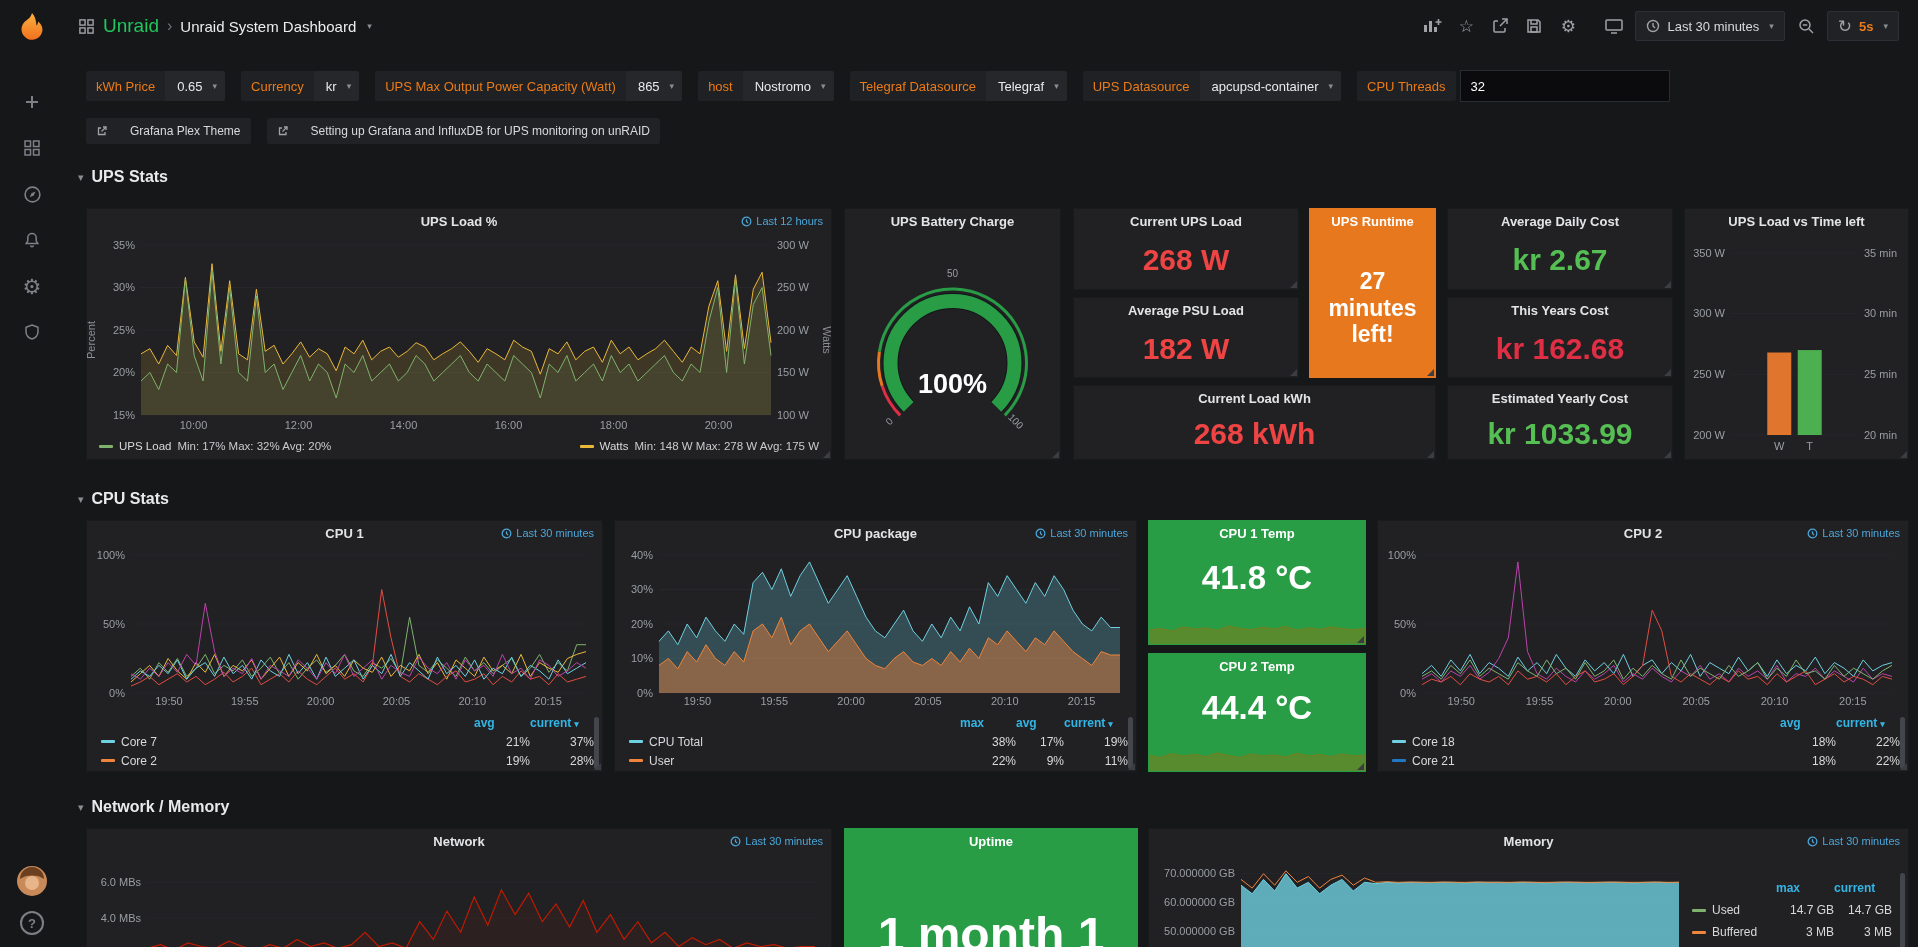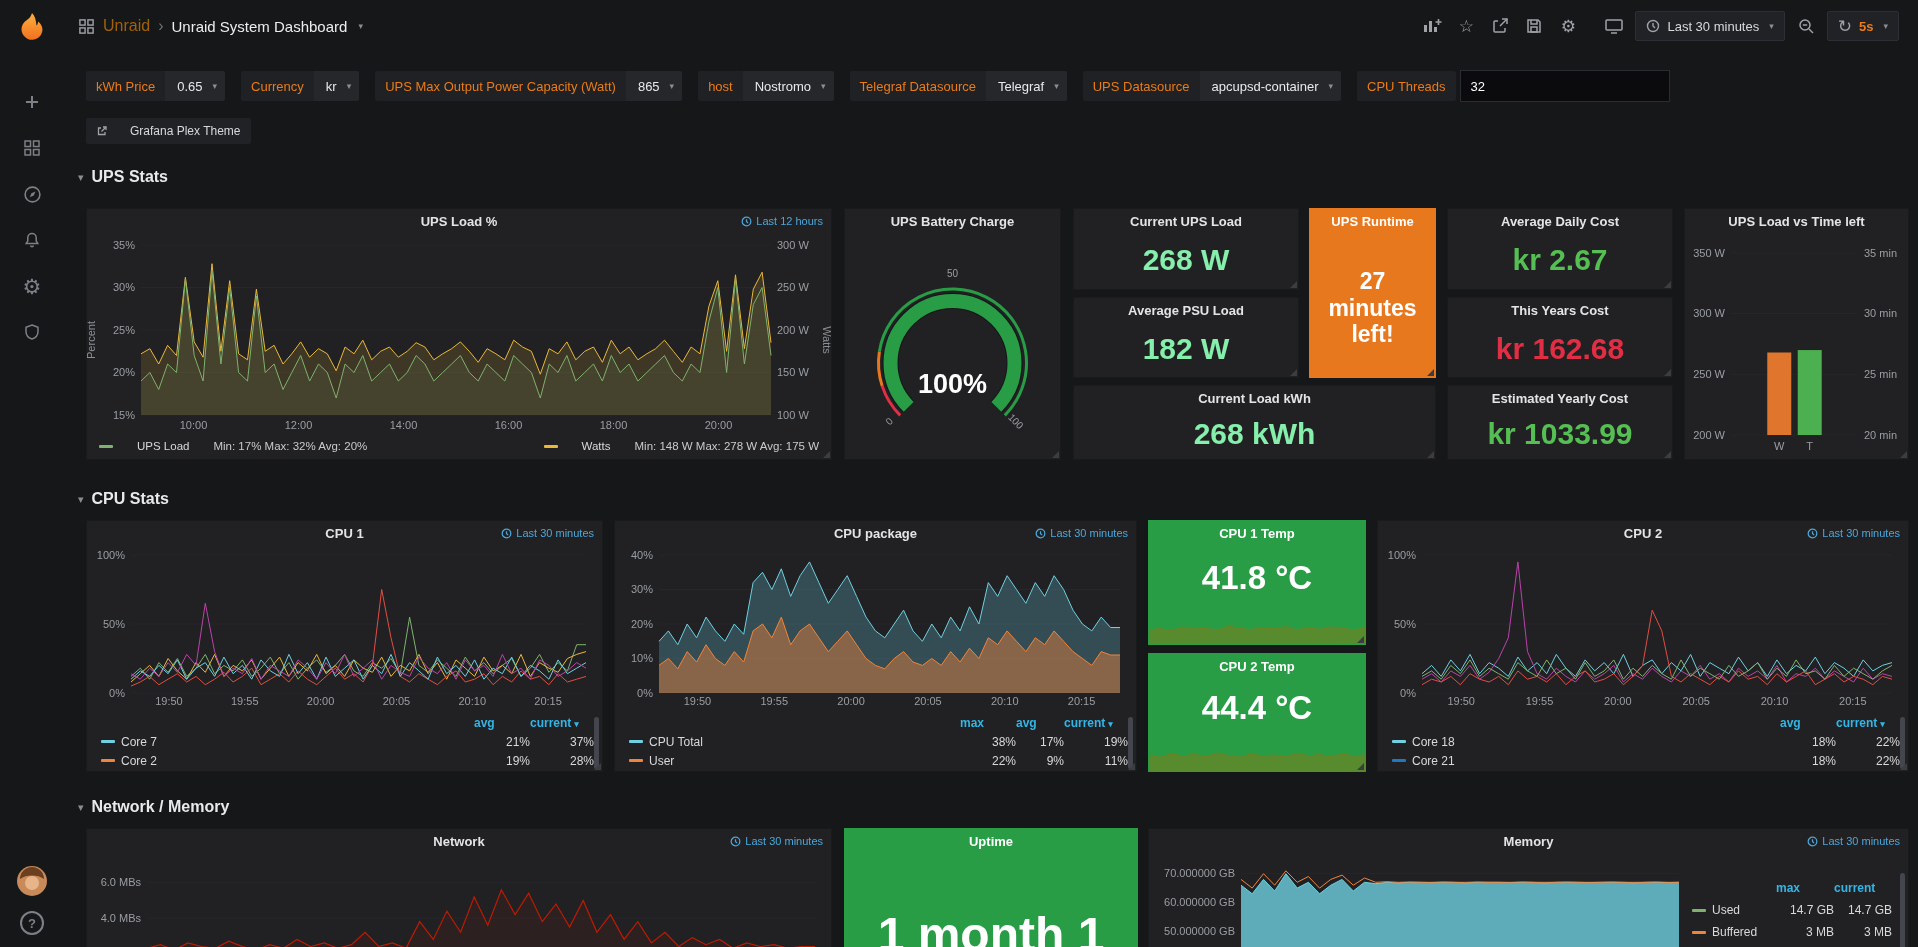--- a/index.html
+++ b/index.html
@@ -11,21 +11,21 @@
   .logo { padding:10px 0 30px; cursor:pointer; }
   .sb-icon { width:64px; height:46px; display:flex; align-items:center; justify-content:center; color:#7d8087; cursor:pointer; }
   .sb-bottom { margin-top:auto; display:flex; flex-direction:column; align-items:center; gap:12px; padding-bottom:12px; }
   .help-circle { width:24px; height:24px; border:2px solid #7d8087; border-radius:50%; color:#7d8087; display:flex; align-items:center; justify-content:center; font-size:13px; font-weight:700; cursor:pointer; }
   .gear-glyph { font-size:21px; line-height:1; }
 
   
   .topnav { position:absolute; left:64px; right:0; top:0; height:52px; display:flex; align-items:center; padding:0 16px 0 14px; z-index:20; }
   .crumb { display:flex; align-items:center; gap:8px; cursor:pointer; }
   .crumb .dash-icon { color:#9fa2a7; display:flex; }
-  .crumb-folder { font-size:16px; color:#a16207; }
+  .crumb-folder { font-size:19px; color:#22c55e; }
   .crumb-sep { color:#6e7177; font-size:16px; }
   .crumb-title { font-size:15px; color:#eceded; }
   .crt { color:#8a8d92; font-size:9px; margin-left:3px; }
   .nav-right { margin-left:auto; display:flex; align-items:center; gap:2px; }
   .nbtn { min-width:32px; height:30px; display:flex; align-items:center; justify-content:center; color:#9fa2a7; cursor:pointer; padding:0 5px; border-radius:2px; }
   .star-glyph { font-size:17px; }
   .refresh-glyph { font-size:17px; line-height:1; }
   .chip { display:flex; align-items:center; gap:7px; background:#202226; border:1px solid #2c3036; border-radius:2px; height:30px; padding:0 10px; cursor:pointer; color:#d8d9da; margin:0 3px; }
   .chip .refresh-glyph { color:#9fa2a7; }
   .refresh-val { color:#eb7b18; font-weight:700; }
@@ -50,38 +50,38 @@
   .panel { position:absolute; background:#212124; border:1px solid #191a1c; }
   .panel::after { content:""; position:absolute; right:1px; bottom:1px; width:0; height:0; border-left:7px solid transparent; border-bottom:7px solid #3a3d42; }
   .panel-title { height:26px; line-height:26px; text-align:center; font-size:13px; font-weight:700; color:#e3e4e6; cursor:pointer; white-space:nowrap; overflow:hidden; }
   .time-info { position:absolute; top:6px; right:8px; display:flex; align-items:center; gap:4px; font-size:11px; color:#4ba7d9; cursor:pointer; z-index:3; }
   .chart { position:absolute; }
   .chart svg text { fill:#9a9ea3; font-size:11px; font-family:"Liberation Sans",sans-serif; }
   .axis-label { position:absolute; font-size:11px; color:#8d9094; z-index:2; }
   .axis-label.left  { left:-26px; top:50%; transform:rotate(-90deg); width:60px; text-align:center; }
   .axis-label.right { right:-26px; top:50%; transform:rotate(90deg); width:60px; text-align:center; }
 
-  .ss-val { position:absolute; top:24px; left:0; right:0; bottom:2px; display:flex; align-items:center; justify-content:center; font-size:30px; font-weight:700; color:#86efac; white-space:nowrap; }
+  .ss-val { position:absolute; top:24px; left:0; right:0; bottom:2px; display:flex; align-items:center; justify-content:center; font-size:30px; font-weight:700; color:#ef4444; white-space:nowrap; }
   .green { color:#56bf53; }
   .red { color:#e02f44; }
   .panel.orange { background:#e8781e; border-color:#e8781e; }
   .panel.orange .panel-title { color:#fff; }
   .rt-val { position:absolute; top:30px; left:0; right:0; bottom:0; display:flex; align-items:center; justify-content:center; text-align:center; font-size:23px; font-weight:700; color:#fff; line-height:1.15; padding:0 10px; }
   .panel.greenbg { background:#299c46; border-color:#299c46; }
   .panel.greenbg .panel-title { color:#fff; }
   .temp-val { position:absolute; top:24px; left:0; right:0; bottom:34px; display:flex; align-items:center; justify-content:center; font-size:33px; font-weight:700; color:#fff; }
   .spark { position:absolute; left:0; right:0; bottom:0; height:36px; }
   .up-val { position:absolute; top:78px; left:0; right:0; text-align:center; font-size:48px; font-weight:700; color:#fff; white-space:nowrap; }
 
   .gauge-box { position:absolute; left:0; right:0; top:34px; height:190px; }
   .gauge-val { position:absolute; left:0; right:0; top:160px; text-align:center; font-size:27px; font-weight:700; color:#fff; pointer-events:none; }
 
   
   .inline-legend { position:absolute; left:12px; right:12px; bottom:4px; height:18px; display:flex; justify-content:space-between; align-items:center; font-size:11.5px; color:#c9cacc; }
-  .li { display:flex; align-items:center; gap:24px; white-space:nowrap; }
+  .li { display:flex; align-items:center; gap:6px; white-space:nowrap; }
   .li b { font-weight:400; color:#d8d9da; cursor:pointer; }
   .dash { display:inline-block; width:14px; height:3px; border-radius:1px; background:#888; }
   .lgd { position:absolute; left:14px; right:8px; top:192px; bottom:4px; font-size:12px; overflow:hidden; }
   .lr { display:grid; align-items:center; height:19px; }
   .cols2 .lr { grid-template-columns:1fr 56px 64px; }
   .cols3 .lr { grid-template-columns:1fr 56px 48px 64px; }
   .lh { color:#33b5e5; text-align:left; cursor:pointer; font-weight:700; }
   .lh .crt { color:#33b5e5; }
   .lv { text-align:right; color:#d8d9da; }
   .ln { display:flex; align-items:center; gap:6px; color:#d8d9da; cursor:pointer; white-space:nowrap; }
@@ -270,20 +270,28 @@
 
 <div class="links">
   <div class="link-chip">
     <svg width="12" height="12" viewBox="0 0 12 12" fill="none" stroke="currentColor" stroke-width="1.3">
         <path d="M5 3H2.5v6.5H9V7"></path>
         <path d="M7 2h3v3"></path>
         <path d="M10 2L5.5 6.5"></path>
       </svg>
     <span>Grafana Plex Theme</span>
   </div>
+  <div class="link-chip">
+    <svg width="12" height="12" viewBox="0 0 12 12" fill="none" stroke="currentColor" stroke-width="1.3">
+        <path d="M5 3H2.5v6.5H9V7"></path>
+        <path d="M7 2h3v3"></path>
+        <path d="M10 2L5.5 6.5"></path>
+      </svg>
+    <span>Setting up Grafana and InfluxDB for UPS monitoring on unRAID</span>
+  </div>
 </div>
 
 <div class="row-head" style="top:164px">
   <span class="row-chev">▾</span>
   <span class="row-title">UPS Stats</span>
 </div>
 <div class="row-head" style="top:486px">
   <span class="row-chev">▾</span>
   <span class="row-title">CPU Stats</span>
 </div>

